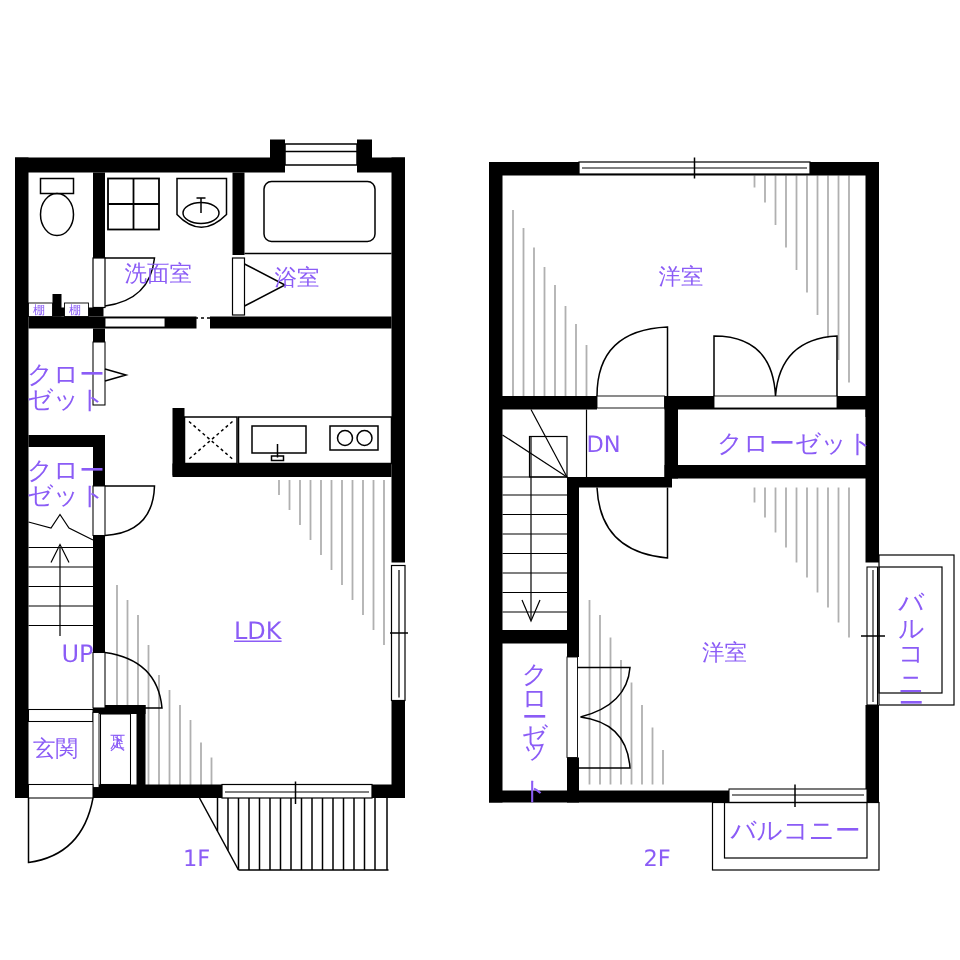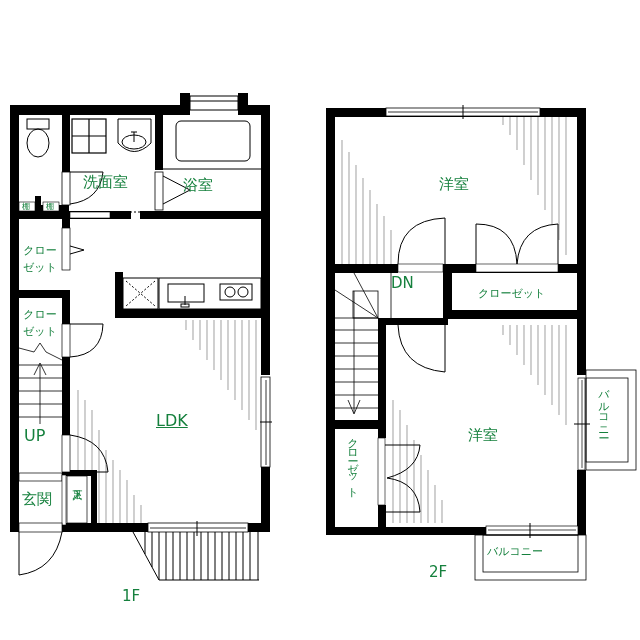--- a/index.html
+++ b/index.html
@@ -1,19 +1,19 @@
 <!DOCTYPE html>
 <html><head>
 <meta charset="utf-8">
 <style>
   html, body { margin:0; padding:0; background:#ffffff; }
   body { width:640px; height:640px; position:relative; overflow:hidden; font-family:"DejaVu Sans", sans-serif; }
   svg { position:absolute; left:0; top:0; }
-  .lbl { position:absolute; color:#15803d; font-family:"DejaVu Sans", sans-serif; white-space:nowrap; line-height:1; }
-  .lbl.sm { font-size:11px; }
+  .lbl { position:absolute; color:#8b5cf6; font-family:"DejaVu Sans", sans-serif; white-space:nowrap; line-height:1; }
+  .lbl.sm { font-size:17px; }
   .lbl.md { font-size:15px; }
   .lbl.lg { font-size:16px; }
   .lbl.xs { font-size:8px; }
   .vert { writing-mode: vertical-rl; text-orientation: upright; letter-spacing:0px; }
   .two { text-align:center; line-height:17px; }
 </style>
 </head>
 <body>
 
 <svg width="640" height="640" viewBox="0 0 640 640" xmlns="http://www.w3.org/2000/svg">
@@ -290,25 +290,25 @@
 <div class="lbl xs" style="left:46px;top:203px;">棚</div>
 <div class="lbl sm two" style="left:18px;top:242px;width:44px;">
   <div>クロー</div>
   <div>ゼット</div>
 </div>
 <div class="lbl sm two" style="left:18px;top:306px;width:44px;">
   <div>クロー</div>
   <div>ゼット</div>
 </div>
 <div class="lbl lg" style="left:156px;top:413px;text-decoration:underline;">LDK</div>
-<div class="lbl lg" style="left:24px;top:428px;">UP</div>
+<div class="lbl lg" style="left:41px;top:428px;">UP</div>
 <div class="lbl md" style="left:22px;top:492px;">玄関</div>
 <div class="lbl xs vert" style="left:72px;top:482px;font-size:10px;">下足入</div>
-<div class="lbl md" style="left:122px;top:565px;margin-top:24px;">1F</div>
+<div class="lbl md" style="left:122px;top:565px;">1F</div>
 
 <div class="lbl md" style="left:439px;top:177px;">洋室</div>
-<div class="lbl md" style="left:391px;top:276px;">DN</div>
+<div class="lbl md" style="left:391px;top:289px;">DN</div>
 <div class="lbl sm" style="left:478px;top:288px;">クローゼット</div>
 <div class="lbl md" style="left:468px;top:428px;">洋室</div>
 <div class="lbl sm vert" style="left:347px;top:430px;">クローゼット</div>
 <div class="lbl sm vert" style="left:598px;top:382px;">バルコニー</div>
 <div class="lbl sm" style="left:487px;top:546px;">バルコニー</div>
 <div class="lbl md" style="left:429px;top:565px;">2F</div>
 
 </body></html>

